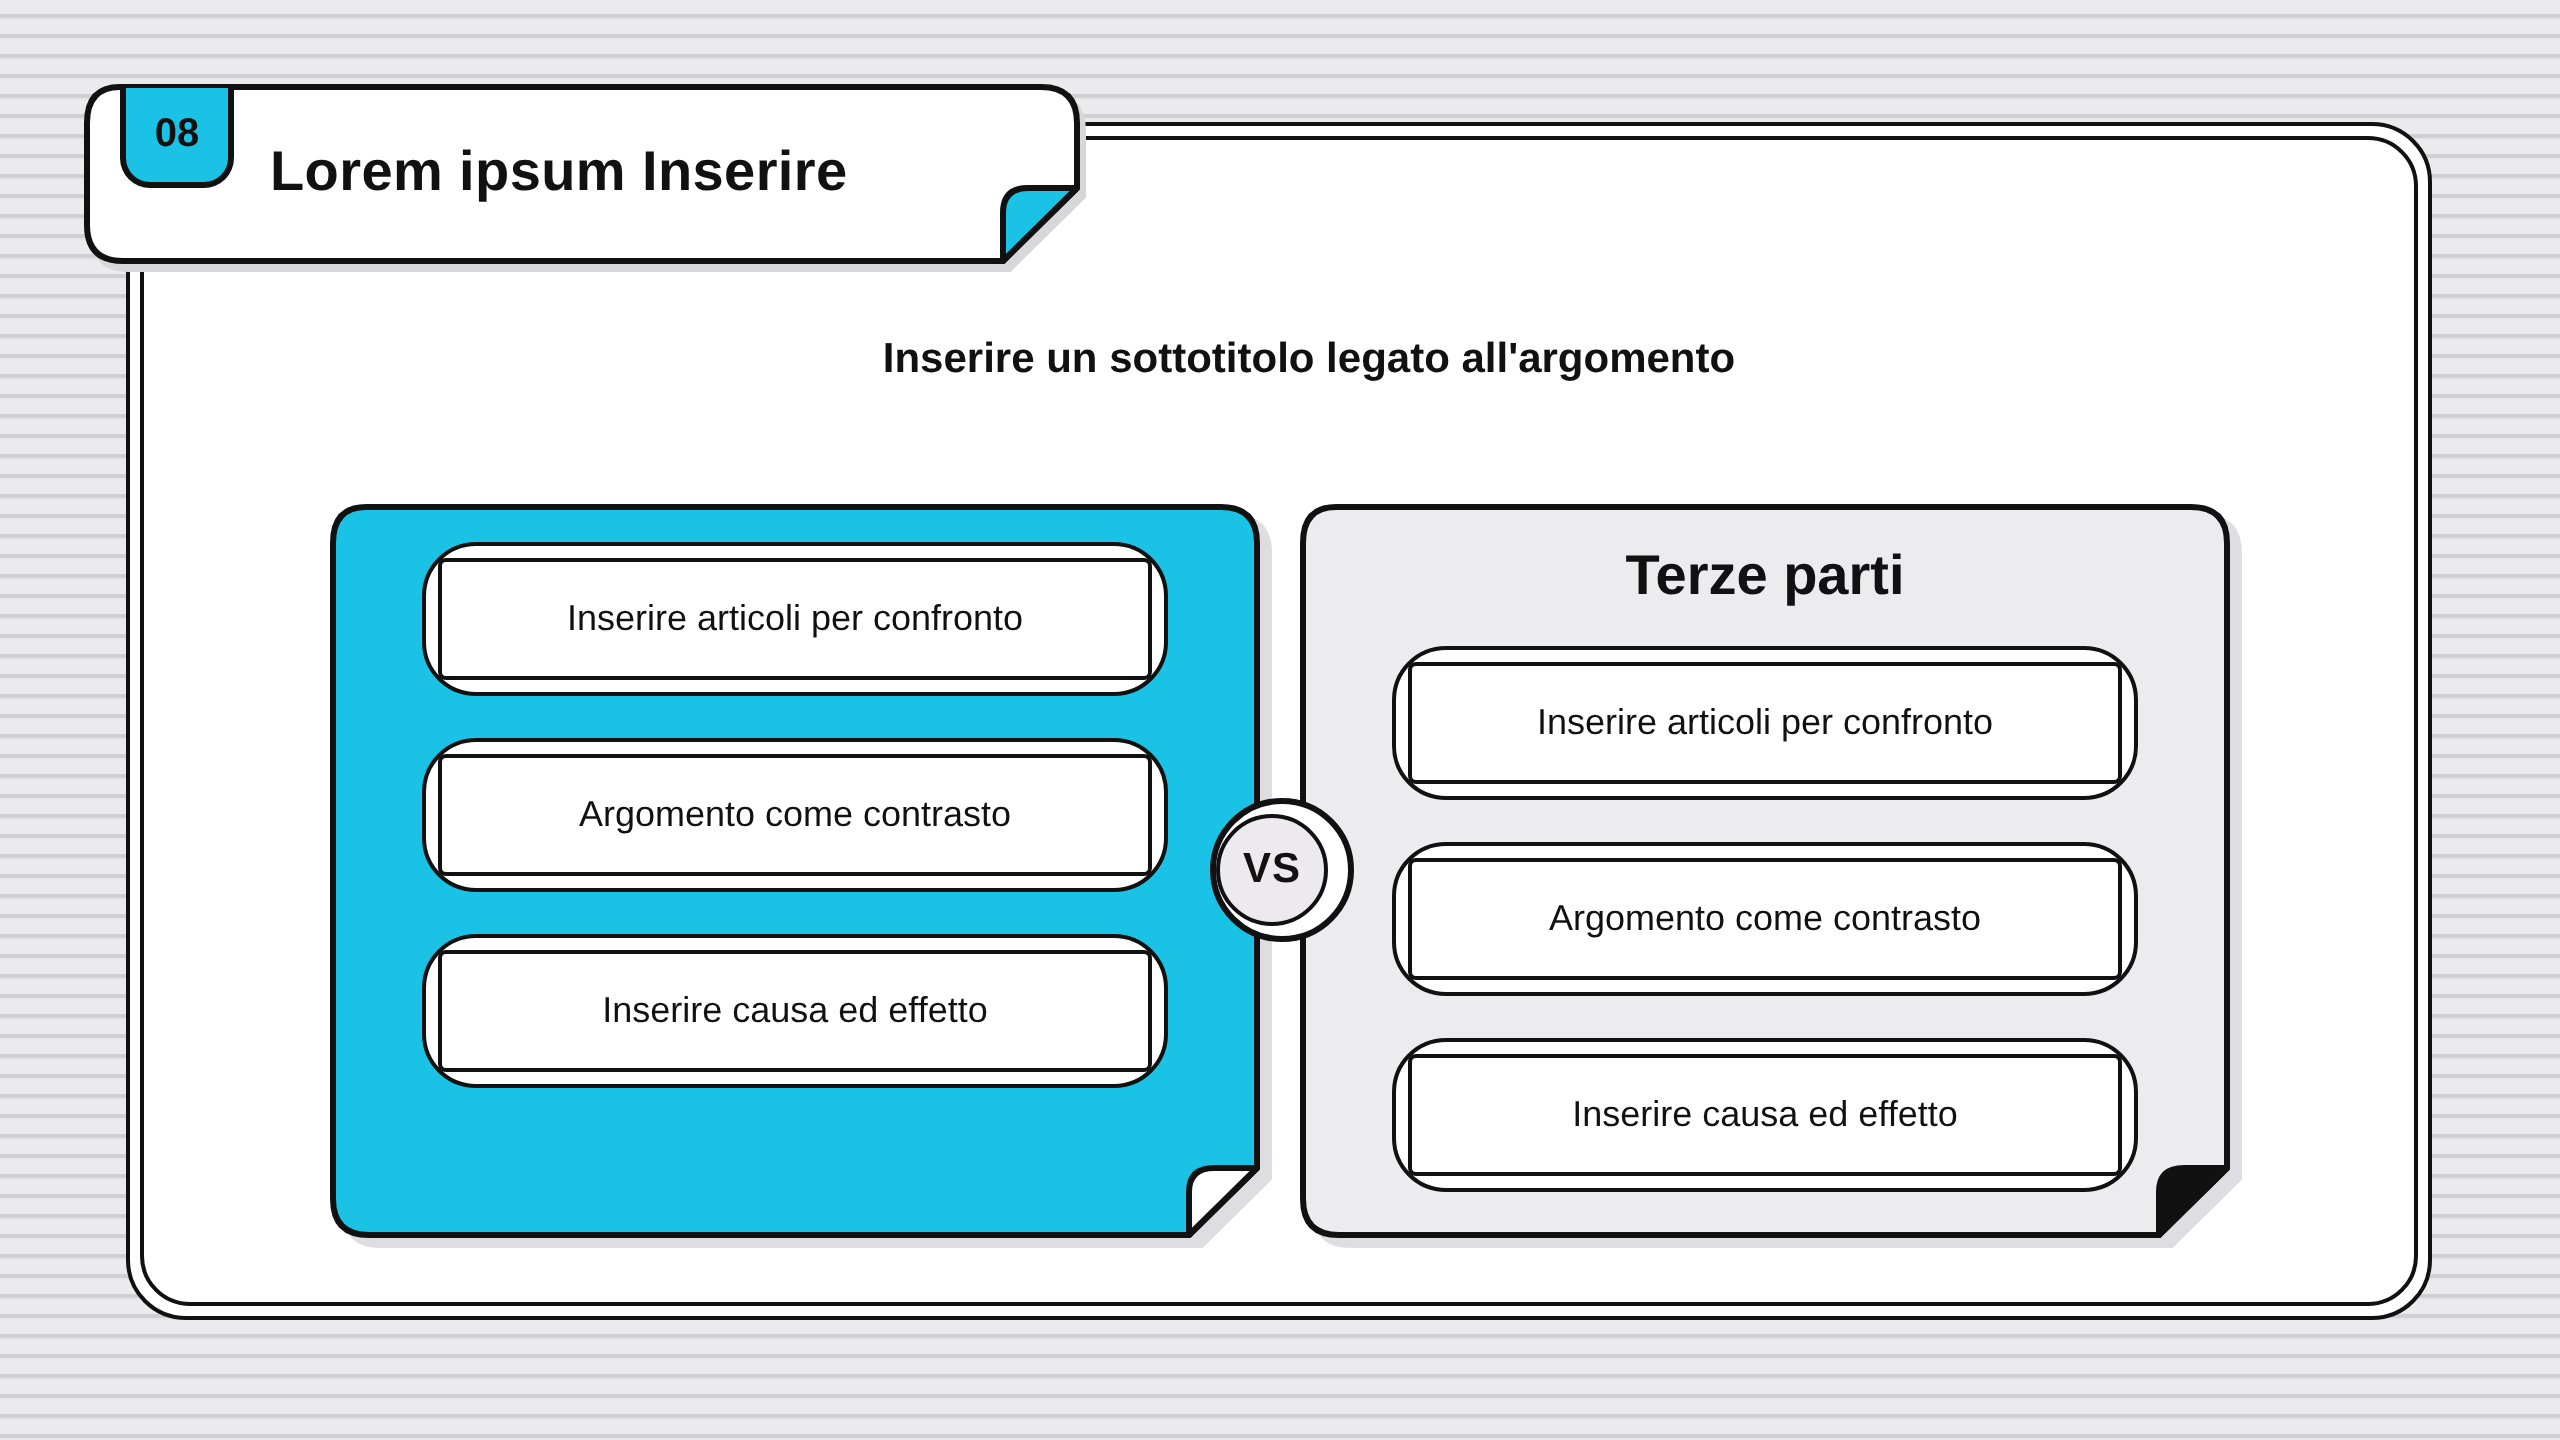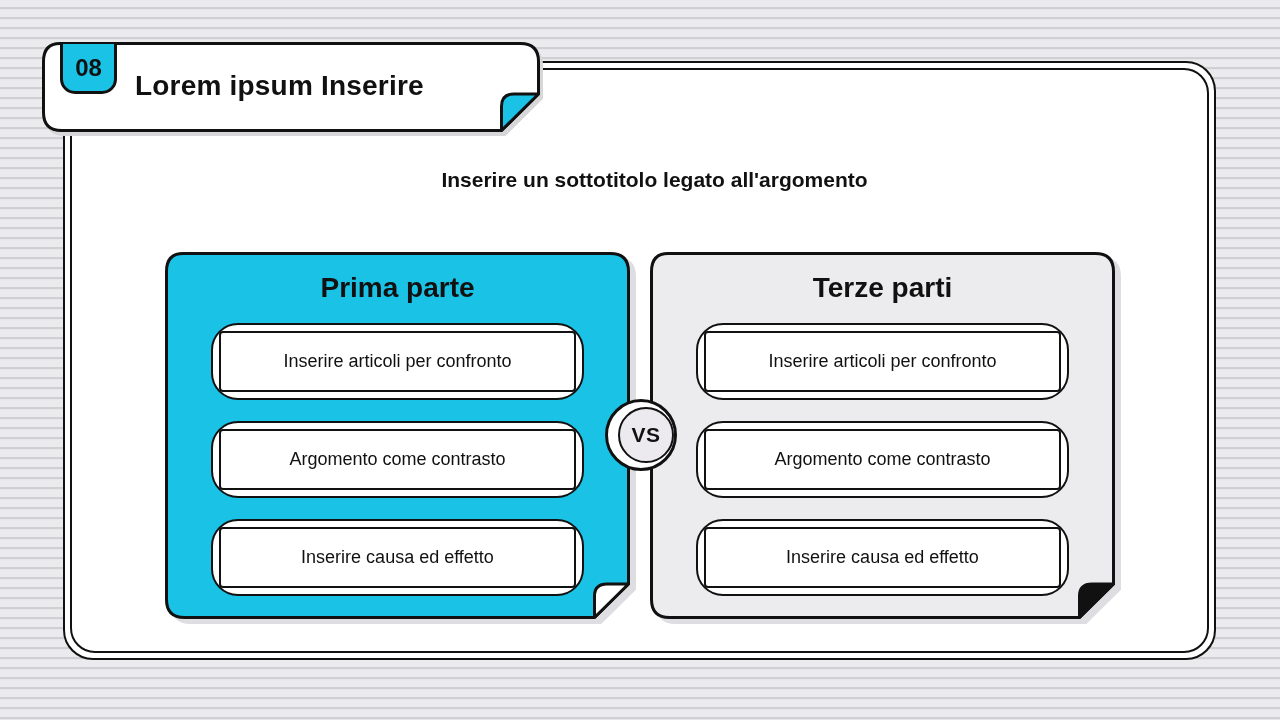--- a/index.html
+++ b/index.html
@@ -26,21 +26,21 @@
     box-sizing:border-box;
   }
   
   .tab{position:absolute;left:42px;top:42px;width:498px;height:88px;z-index:5;}
   .tab svg{position:absolute;left:0;top:0;filter:drop-shadow(3px 4px 0 #d7d7da);}
   .tab-badge{
     position:absolute;left:18px;top:0px;width:57px;height:52px;
     background:var(--accent,#1AC3E6);border:3px solid #111;border-top-width:2.5px;
     border-radius:0 0 15px 15px;box-sizing:border-box;
     display:flex;align-items:center;justify-content:center;
-    font-size:24px;font-weight:bold;
+    font-size:20px;font-weight:bold;
   }
   .tab-title{
     position:absolute;left:93px;top:0;height:88px;right:60px;
     display:flex;align-items:center;
     font-size:28px;font-weight:bold;letter-spacing:.2px;
   }
   
   .subtitle{
     position:absolute;left:78px;top:168px;width:1153px;height:30px;
     text-align:center;font-size:21px;font-weight:bold;z-index:2;
@@ -61,21 +61,21 @@
   }
   .pill-inner{
     width:100%;height:100%;border:2.5px solid #111;border-radius:4px;
     box-sizing:border-box;display:flex;align-items:center;justify-content:center;
     font-size:18px;background:#fff;
   }
   
   .vs{
     position:absolute;left:605px;top:399px;width:72px;height:72px;z-index:6;
     background:#fff;border:3px solid #111;border-radius:50%;
-    box-sizing:border-box;display:flex;align-items:center;justify-content:flex-end;
+    box-sizing:border-box;display:flex;align-items:center;justify-content:flex-start;
   }
   .vs-inner{
     width:56px;height:56px;border:2.5px solid #111;border-radius:50%;
     box-sizing:border-box;background:#eceaee;
     display:flex;align-items:center;justify-content:center;
     font-size:21px;font-weight:bold;letter-spacing:.5px;
   }
 </style>
 </head>
 <body>
@@ -97,21 +97,20 @@
     <div class="tab-title">Lorem ipsum Inserire</div>
   </div>
 
   <div class="subtitle">Inserire un sottotitolo legato all'argomento</div>
 
   <div class="panel left">
     <svg width="465" height="370" viewBox="0 0 465 370">
       <path d="M18 1.5 L445.5 1.5 Q463.5 1.5 463.5 19.5 L463.5 332 L429.5 365.5 L19.5 365.5 Q1.5 365.5 1.5 347.5 L1.5 19.5 Q1.5 1.5 18 1.5 Z" fill="#1AC3E6" stroke="#111111" stroke-width="3" stroke-linejoin="round"></path>
       <path d="M442 332 L463.5 332 L429.5 365.5 L429.5 344 Q429.5 332 442 332 Z" fill="#ffffff" stroke="#111111" stroke-width="3" stroke-linejoin="round"></path>
     </svg>
-    <div class="panel-title">Prima parte</div>
     <div class="pill-list">
       <div class="pill">
         <div class="pill-inner">Inserire articoli per confronto</div>
       </div>
       <div class="pill">
         <div class="pill-inner">Argomento come contrasto</div>
       </div>
       <div class="pill">
         <div class="pill-inner">Inserire causa ed effetto</div>
       </div>

